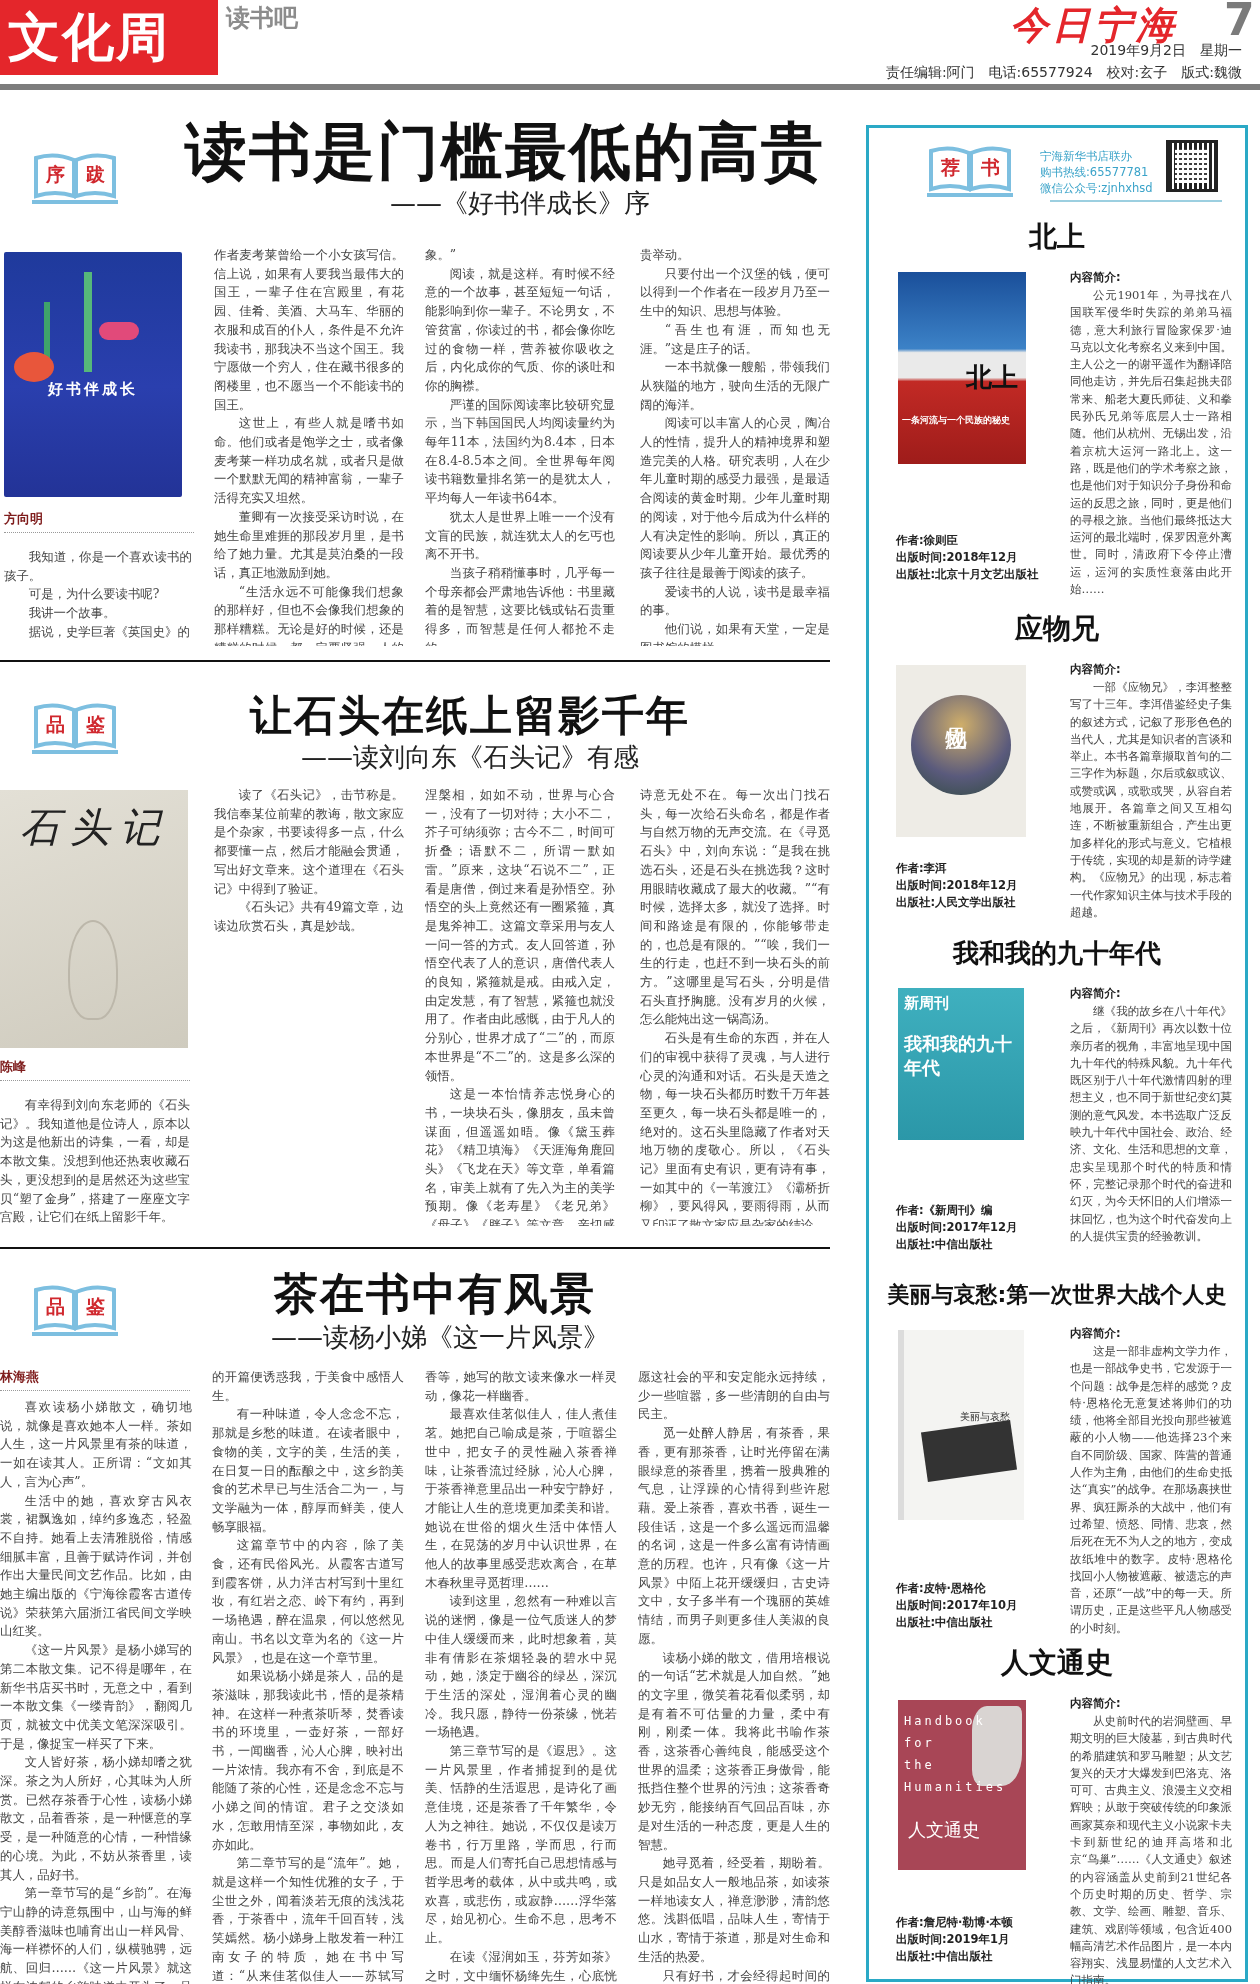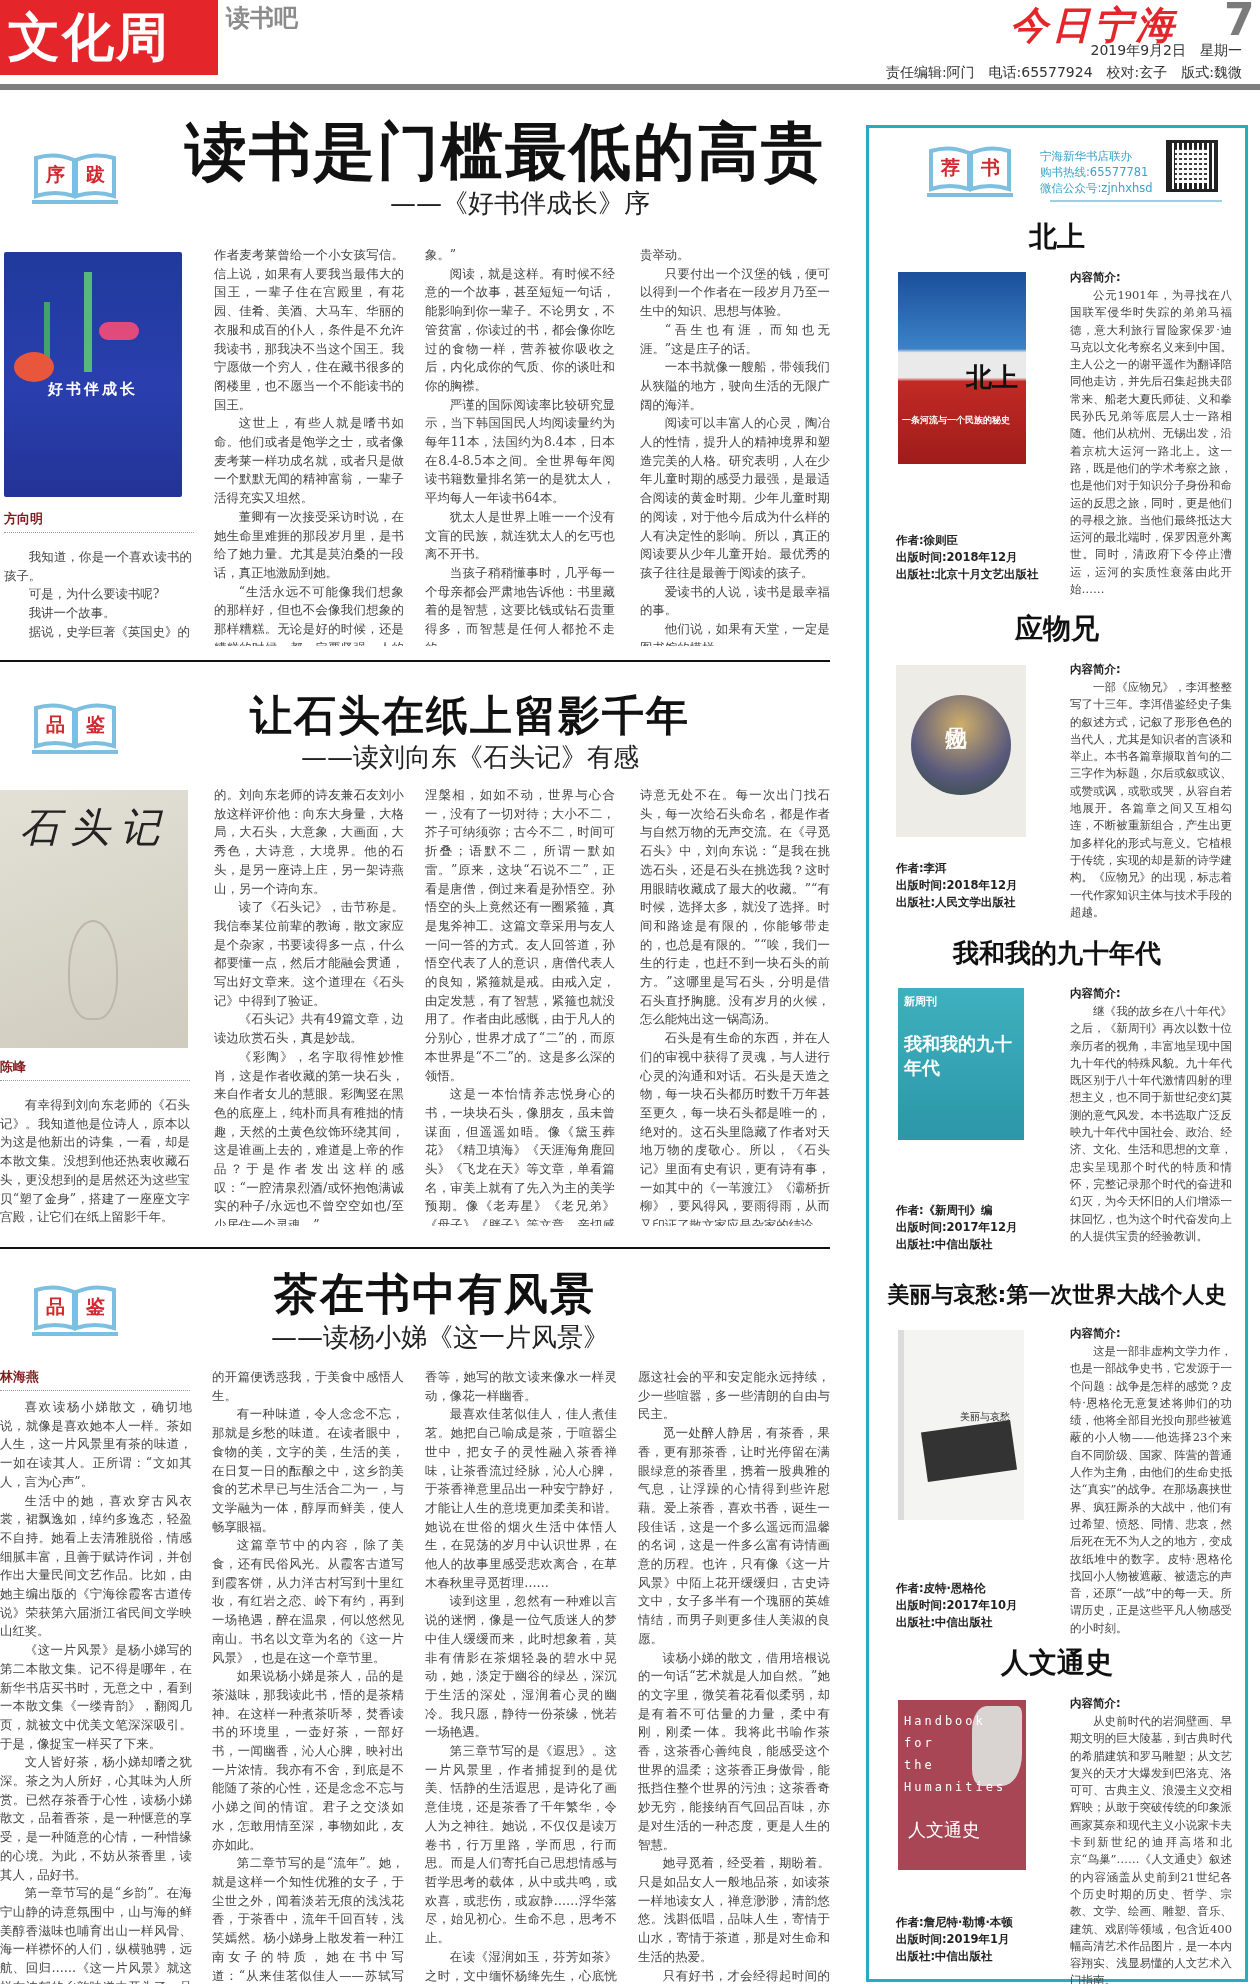--- a/index.html
+++ b/index.html
@@ -117,24 +117,22 @@
 
 <div class="cover" style="left:0;top:790px;width:188px;height:258px;background:linear-gradient(160deg,#e3e0d6,#cfcbbe)">
   <div style="position:absolute;left:20px;top:10px;font-size:40px;font-family:'DejaVu Serif',serif;color:#222;font-style:italic;letter-spacing:10px">石头记</div>
   <div style="position:absolute;left:68px;top:130px;width:50px;height:100px;border:2px solid #bcb7aa;border-radius:50% 50% 40% 40%"></div>
 </div>
 <div class="byline" style="left:0;top:1058px;width:190px">陈峰</div>
 <div class="col" style="left:0;top:1096px;width:190px;height:130px">
   <p>有幸得到刘向东老师的《石头记》。我知道他是位诗人，原本以为这是他新出的诗集，一看，却是本散文集。没想到他还热衷收藏石头，更没想到的是居然还为这些宝贝“塑了金身”，搭建了一座座文字宫殿，让它们在纸上留影千年。</p>
 </div>
 <div class="col" style="left:214px;top:786px;width:190px;height:440px">
-  <p class="noi">的。刘向东老师的诗友兼石友刘小放这样评价他：向东大身量，大格局，大石头，大意象，大画面，大秀色，大诗意，大境界。他的石头，是另一座诗上庄，另一架诗燕山，另一个诗向东。</p>
     <p>读了《石头记》，击节称是。我信奉某位前辈的教诲，散文家应是个杂家，书要读得多一点，什么都要懂一点，然后才能融会贯通，写出好文章来。这个道理在《石头记》中得到了验证。</p>
     <p>《石头记》共有49篇文章，边读边欣赏石头，真是妙哉。</p>
-    <p>《彩陶》，名字取得惟妙惟肖，这是作者收藏的第一块石头，来自作者女儿的慧眼。彩陶竖在黑色的底座上，纯朴而具有稚拙的情趣，天然的土黄色纹饰环绕其间，这是谁画上去的，难道是上帝的作品？于是作者发出这样的感叹：“一腔清泉烈酒/或怀抱饱满诚实的种子/永远也不曾空空如也/至少居住一个灵魂。”</p>
 </div>
 <div class="col" style="left:425px;top:786px;width:190px;height:440px">
   <p class="noi">涅槃相，如如不动，世界与心合一，没有了一切对待；大小不二，芥子可纳须弥；古今不二，时间可折叠；语默不二，所谓一默如雷。”原来，这块“石说不二”，正看是唐僧，倒过来看是孙悟空。孙悟空的头上竟然还有一圈紧箍，真是鬼斧神工。这篇文章采用与友人一问一答的方式。友人回答道，孙悟空代表了人的意识，唐僧代表人的良知，紧箍就是戒。由戒入定，由定发慧，有了智慧，紧箍也就没用了。作者由此感慨，由于凡人的分别心，世界才成了“二”的，而原本世界是“不二”的。这是多么深的领悟。</p>
     <p>这是一本怡情养志悦身心的书，一块块石头，像朋友，虽未曾谋面，但遥遥如晤。像《黛玉葬花》《精卫填海》《天涯海角鹿回头》《飞龙在天》等文章，单看篇名，审美上就有了先入为主的美学预期。像《老寿星》《老兄弟》《母子》《胖子》等文章，亲切感油然而生。</p>
 </div>
 <div class="col" style="left:640px;top:786px;width:190px;height:440px">
   <p class="noi">诗意无处不在。每一次出门找石头，每一次给石头命名，都是作者与自然万物的无声交流。在《寻觅石头》中，刘向东说：“是我在挑选石头，还是石头在挑选我？这时用眼睛收藏成了最大的收藏。”“有时候，选择太多，就没了选择。时间和路途是有限的，你能够带走的，也总是有限的。”“唉，我们一生的行走，也赶不到一块石头的前方。”这哪里是写石头，分明是借石头直抒胸臆。没有岁月的火候，怎么能炖出这一锅高汤。</p>
     <p>石头是有生命的东西，并在人们的审视中获得了灵魂，与人进行心灵的沟通和对话。石头是天造之物，每一块石头都历时数千万年甚至更久，每一块石头都是唯一的，绝对的。这石头里隐藏了作者对天地万物的虔敬心。所以，《石头记》里面有史有识，更有诗有事，一如其中的《一苇渡江》《灞桥折柳》，要风得风，要雨得雨，从而又印证了散文家应是杂家的结论。</p>
 </div>
 <div class="rule" style="left:0;top:1247px;width:830px"></div>
@@ -220,21 +218,21 @@
 <div class="bk-meta" style="left:896px;top:860px">
   <div>作者:李洱</div>
     <div>出版时间:2018年12月</div>
     <div>出版社:人民文学出版社</div>
 </div>
 <div class="bk-intro-h" style="left:1070px;top:662px">内容简介:</div>
 <div class="bk-intro" style="left:1070px;top:679px;width:162px">一部《应物兄》，李洱整整写了十三年。李洱借鉴经史子集的叙述方式，记叙了形形色色的当代人，尤其是知识者的言谈和举止。本书各篇章撷取首句的二三字作为标题，尔后或叙或议、或赞或讽，或歌或哭，从容自若地展开。各篇章之间又互相勾连，不断被重新组合，产生出更加多样化的形式与意义。它植根于传统，实现的却是新的诗学建构。《应物兄》的出现，标志着一代作家知识主体与技术手段的超越。</div>
 
 <div class="book-title" style="top:936px;font-size:26px">我和我的九十年代</div>
 <div class="bk-cover" style="left:898px;top:988px;width:126px;height:152px;background:linear-gradient(180deg,#3fb0bf,#2b97a8)">
-  <div style="position:absolute;left:6px;top:6px;font-size:11px;color:#fff;font-weight:bold;font-family:'DejaVu Serif',serif">新周刊</div>
+  <div style="position:absolute;left:6px;top:6px;font-size:15px;color:#fff;font-weight:bold;font-family:'DejaVu Serif',serif">新周刊</div>
   <div style="position:absolute;left:6px;top:44px;width:116px;font-size:18px;color:#fff;font-weight:bold;line-height:24px">我和我的九十年代</div>
 </div>
 <div class="bk-meta" style="left:896px;top:1202px">
   <div>作者:《新周刊》编</div>
     <div>出版时间:2017年12月</div>
     <div>出版社:中信出版社</div>
 </div>
 <div class="bk-intro-h" style="left:1070px;top:986px">内容简介:</div>
 <div class="bk-intro" style="left:1070px;top:1003px;width:162px">继《我的故乡在八十年代》之后，《新周刊》再次以数十位亲历者的视角，丰富地呈现中国九十年代的特殊风貌。九十年代既区别于八十年代激情四射的理想主义，也不同于新世纪变幻莫测的意气风发。本书选取广泛反映九十年代中国社会、政治、经济、文化、生活和思想的文章，忠实呈现那个时代的特质和情怀，完整记录那个时代的奋进和幻灭，为今天怀旧的人们增添一抹回忆，也为这个时代奋发向上的人提供宝贵的经验教训。</div>
 

